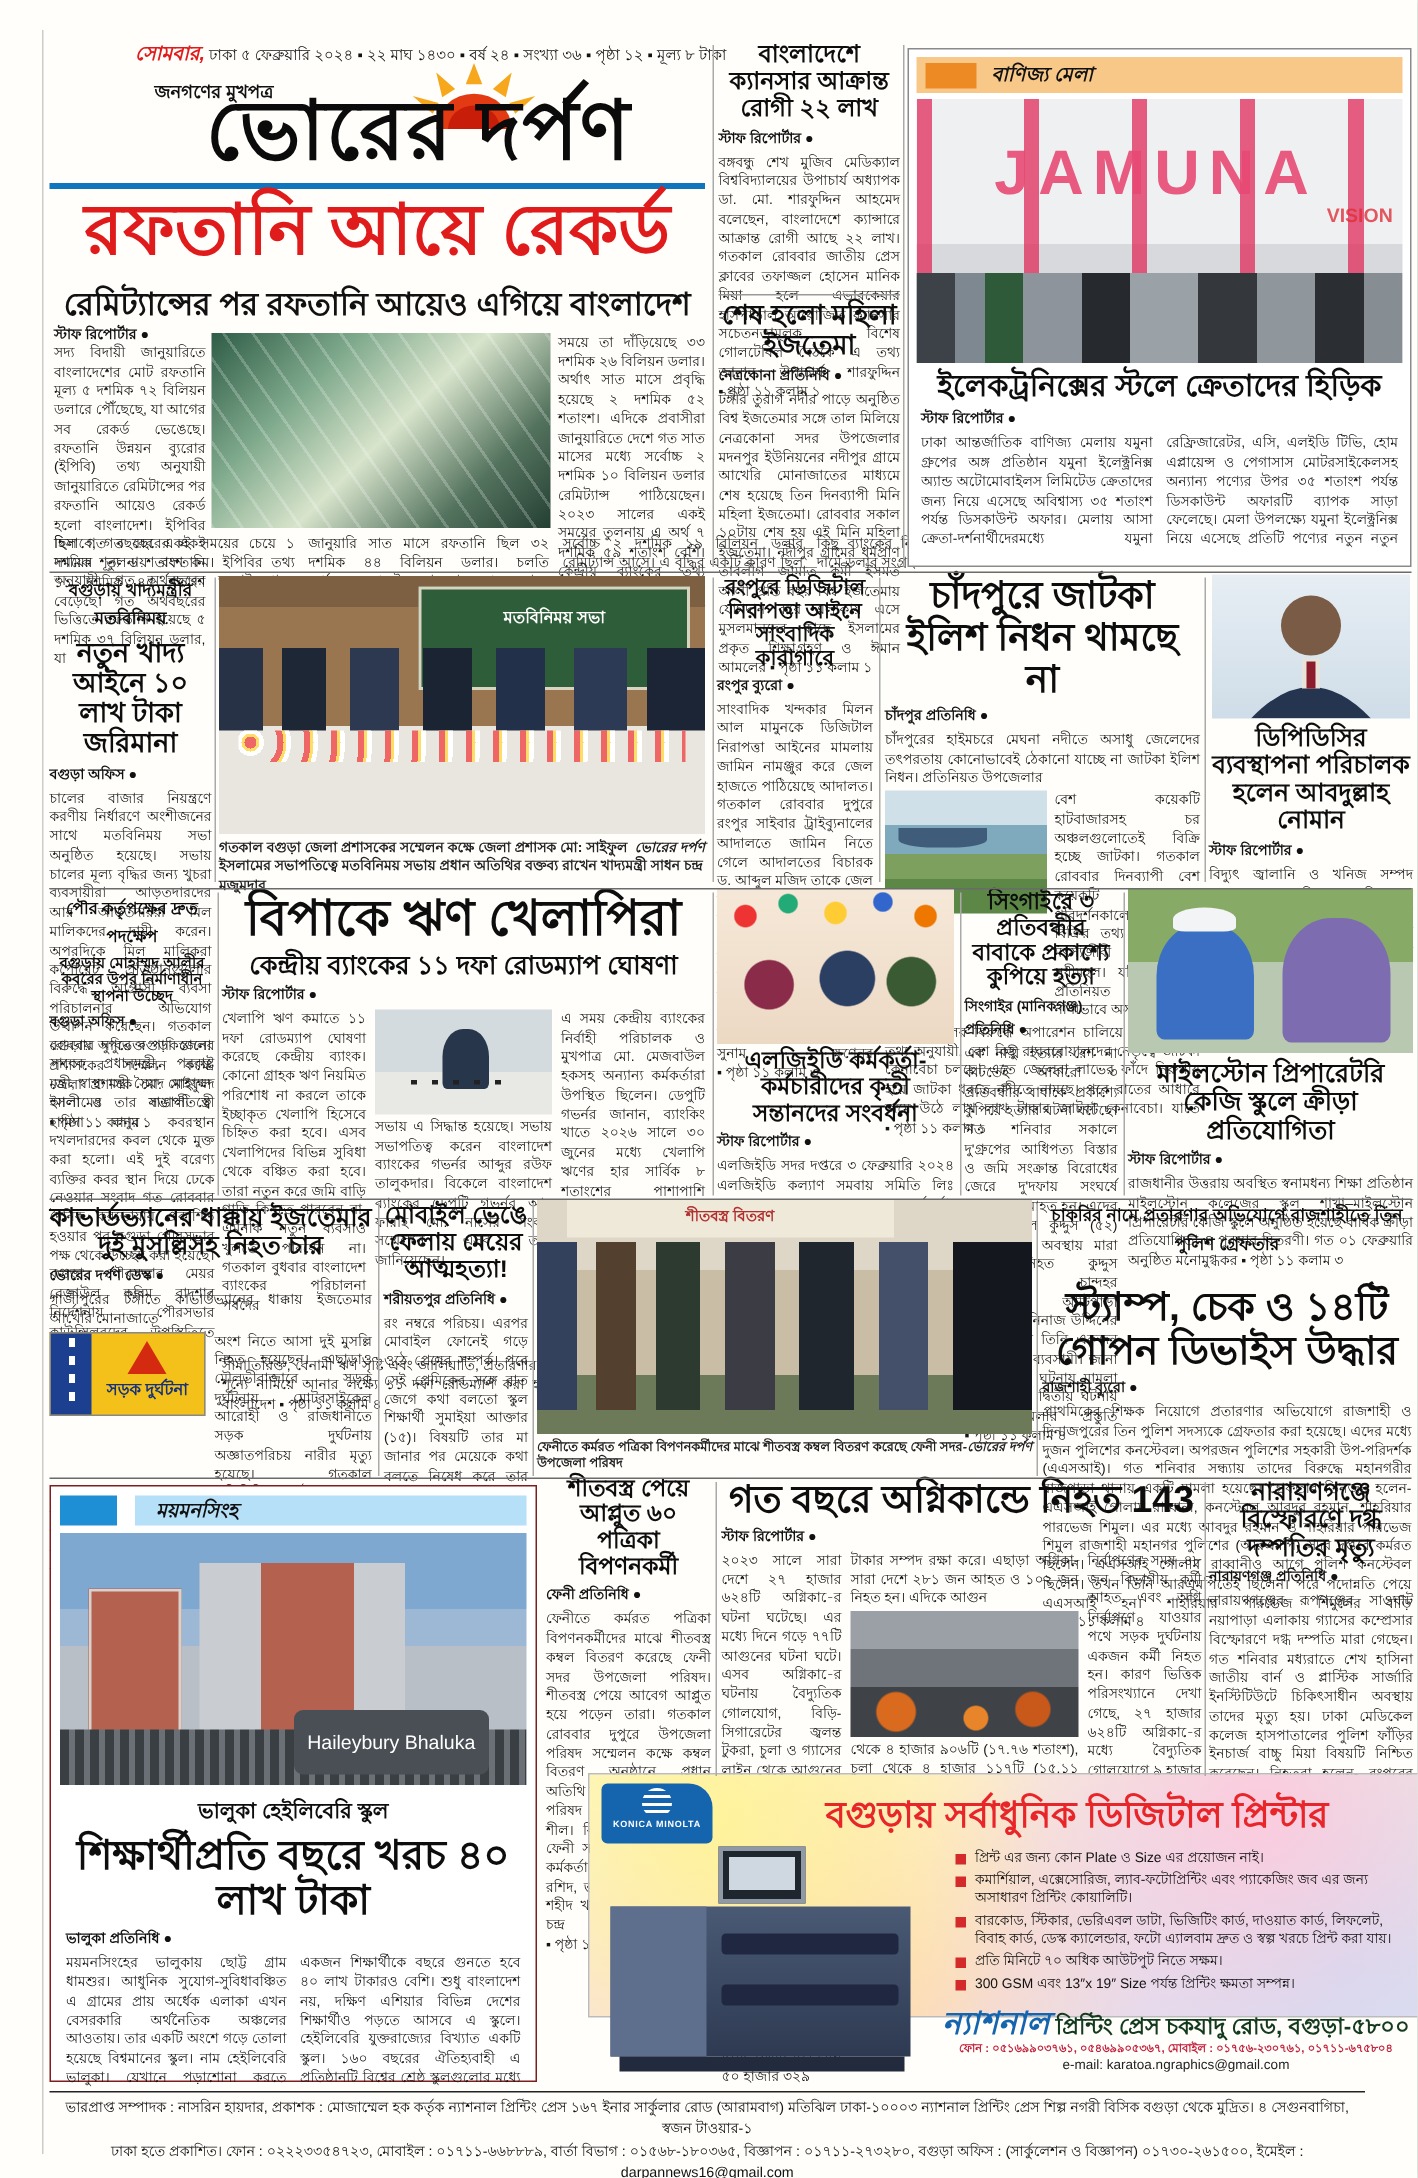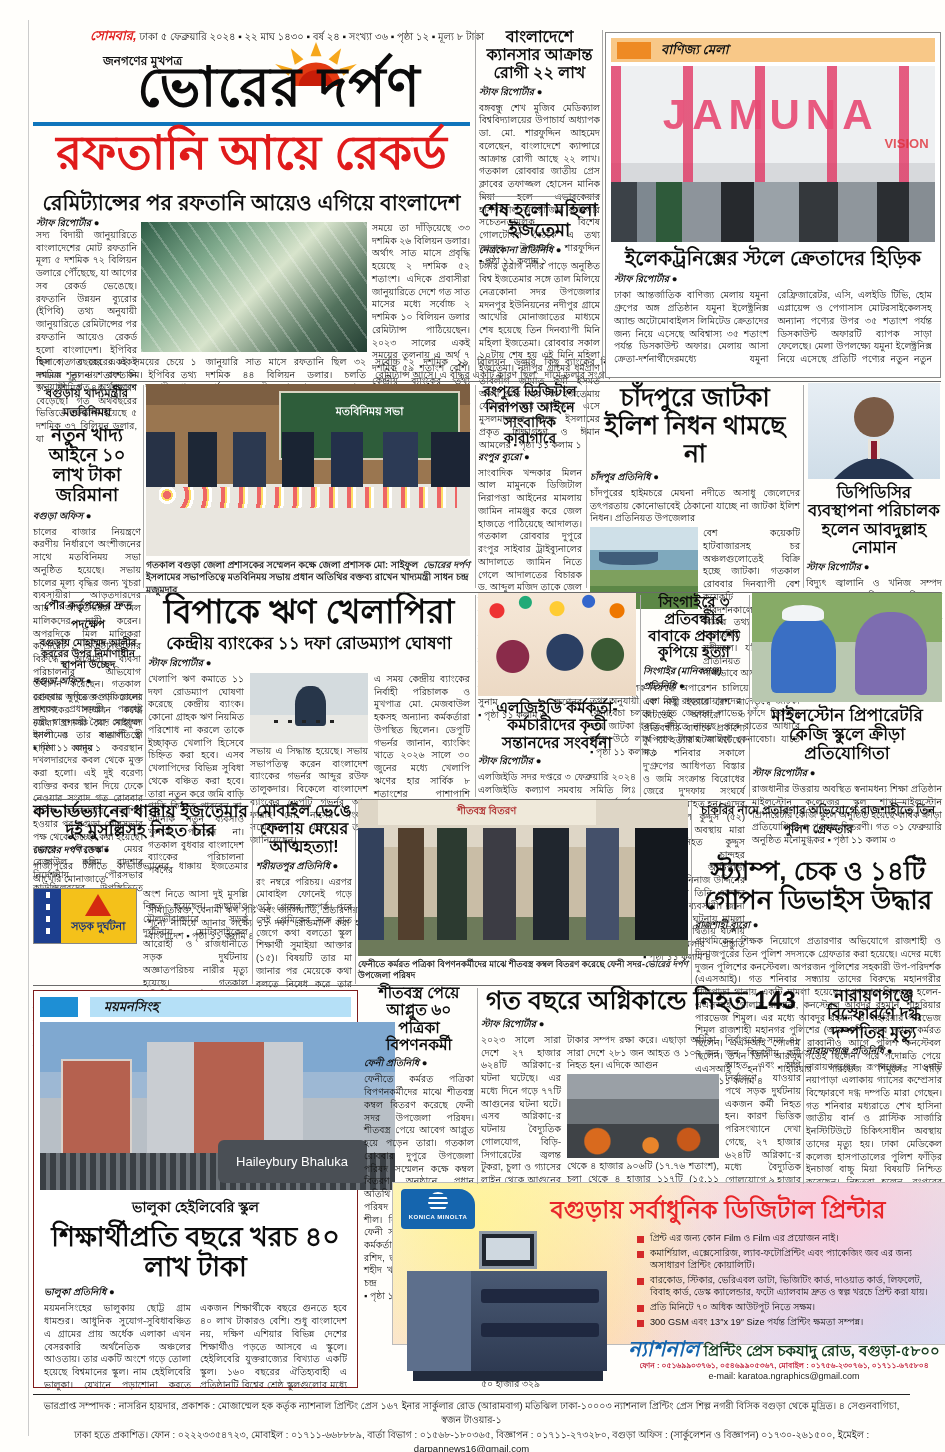--- a/index.html
+++ b/index.html
@@ -5,21 +5,21 @@
   :root{
     --red:#e01b1b; --blue-rule:#0f75bc; --orange-bar:#f8c888; --orange-sq:#ee8a24;
     --lblue-bar:#b5e0f7; --blue-sq:#1e8fd5; --ad-red:#e8262a; --brand-blue:#1565ae;
   }
   *{margin:0;padding:0;box-sizing:border-box}
   html,body{background:#e9e9e9}
   body{font-family:"Liberation Sans","DejaVu Sans",sans-serif;color:#111}
   .page{position:relative;width:945px;height:1452px;margin:0 auto;background:#fffefb;overflow:hidden;box-shadow:0 0 6px rgba(0,0,0,.4)}
   .a{position:absolute}
   .hl{font-weight:700;text-align:center;line-height:1.12;color:#0d0d0d}
-  .by{font-weight:700;font-style:italic;font-size:9.5px;margin:3px 0 2px}
+  .by{font-weight:700;font-size:9.5px;margin:3px 0 2px}
   .bd{font-size:9.3px;line-height:1.37;text-align:justify;color:#151515}
   .jp{font-weight:400;white-space:nowrap}
   .kick{font-weight:700;text-align:center;color:#0d0d0d}
   .cap{font-size:9.3px;font-weight:600;line-height:1.32;color:#222}
   .vline{position:absolute;width:1px;background:#a9a9a9}
   .hline{position:absolute;height:1px;background:#6b6b6b}
   .two-col{column-count:2;column-gap:9px}
   .ph{position:absolute;overflow:hidden;background:#cfcfcf}
   .credit{float:right;font-weight:700;font-style:italic}
 
@@ -319,21 +319,21 @@
     <div class="hl" style="font-size:26px;margin-top:17px">স্ট্যাম্প, চেক ও ১৪টি গোপন ডিভাইস উদ্ধার</div>
     <div class="by">রাজশাহী ব্যুরো ●</div>
     <div class="bd"><span>প্রাথমিকের শিক্ষক নিয়োগে প্রতারণার অভিযোগে রাজশাহী ও দিনাজপুরের তিন পুলিশ সদস্যকে গ্রেফতার করা হয়েছে। এদের মধ্যে দুজন পুলিশের কনস্টেবল। অপরজন পুলিশের সহকারী উপ-পরিদর্শক (এএসআই)। গত শনিবার সন্ধ্যায় তাদের বিরুদ্ধে মহানগরীর রাজপাড়া থানায় একটি মামলা হয়েছে। গ্রেফতার তিনজন হলেন- এএসআই গোলাম রাব্বানী, কনস্টেবল আবদুর রহমান, শাহরিয়ার পারভেজ শিমুল। এর মধ্যে আবদুর রহমান ও শাহরিয়ার পারভেজ শিমুল রাজশাহী মহানগর পুলিশের (আরএমপি) সদর দপ্তরে কর্মরত ছিলেন। এএসআই গোলাম রাব্বানীও আগে পুলিশ কনস্টেবল ছিলেন। তখন তিনি আরএমপিতেই ছিলেন। পরে পদোন্নতি পেয়ে এএসআই হন। শাহরিয়ার পারভেজ শিমুলের বাড়ি</span> <span class="jp">▪ পৃষ্ঠা ১১ কলাম ৪</span></div>
   </div>
 
   <div class="a mbox" style="left:33px;top:990px;width:325px;height:398px">
     <div class="mbar">
       <div class="sq"></div>
       <div class="bar">ময়মনসিংহ</div>
     </div>
-    <div class="ph ph-school" style="position:relative;margin:4px 6px 0;width:355px;height:168px">
+    <div class="ph ph-school" style="position:relative;margin:4px 6px 0;width:311px;height:168px">
       <div class="sch-brick1"></div>
       <div class="sch-brick2"></div>
       <div class="sch-gate"></div>
       <div class="sch-sign">Haileybury Bhaluka</div>
     </div>
     <div class="kick" style="font-size:14px;margin-top:6px">ভালুকা হেইলিবেরি স্কুল</div>
     <div class="hl" style="font-size:27px;margin:2px 8px 0">শিক্ষার্থীপ্রতি বছরে খরচ ৪০ লাখ টাকা</div>
     <div class="by" style="margin-left:10px">ভালুকা প্রতিনিধি ●</div>
     <div class="bd two-col" style="margin:0 10px;height:96px;overflow:hidden"><span>ময়মনসিংহের ভালুকায় ছোট্ট গ্রাম ধামশুর। আধুনিক সুযোগ-সুবিধাবঞ্চিত এ গ্রামের প্রায় অর্ধেক এলাকা এখন বেসরকারি অর্থনৈতিক অঞ্চলের আওতায়। তার একটি অংশে গড়ে তোলা হয়েছে বিশ্বমানের স্কুল। নাম হেইলিবেরি ভালুকা। যেখানে পড়াশোনা করতে একজন শিক্ষার্থীকে বছরে গুনতে হবে ৪০ লাখ টাকারও বেশি। শুধু বাংলাদেশ নয়, দক্ষিণ এশিয়ার বিভিন্ন দেশের শিক্ষার্থীও পড়তে আসবে এ স্কুলে। হেইলিবেরি যুক্তরাজ্যের বিখ্যাত একটি স্কুল। ১৬০ বছরের ঐতিহ্যবাহী এ প্রতিষ্ঠানটি বিশ্বের শ্রেষ্ঠ স্কুলগুলোর মধ্যে বর্তমানে পঞ্চম অবস্থানে। সাম্প্রতিক সময়ে বাংলাদেশের চোখধাঁধানো অর্থনৈতিক উন্নয়ন নজর কেড়েছে হেইলিবেরি কর্তৃপক্ষের। এজন্য দক্ষিণ এশিয়ায় বাংলাদেশে প্রথম হেইলিবেরি স্কুল তাদের শাখা খুলেছে। হেইলিবেরি স্কুল ফ্র্যাঞ্চাইজি দেশে প্রতিষ্ঠায় সহায়তা করছে বেস্ট হোল্ডিংস লিমিটেড। তারাই ঢাকার অদূরে ময়মনসিংহের ভালুকায় গড়ে তুলেছে আন্তর্জাতিক মানের এই ক্যাম্পাস। স্কুল কর্তৃপক্ষ জানিয়েছে, বর্তমানে হেইলিবেরি ভালুকায় শিক্ষার্থী ভর্তি চলছে। চলতি</span> </div>
   </div>
@@ -374,21 +374,21 @@
       <div class="pr-screen">
           <i></i>
         </div>
       <div class="pr-body"></div>
       <div class="pr-panel"></div>
       <div class="pr-tray1"></div>
       <div class="pr-tray2"></div>
       <div class="pr-base"></div>
     </div>
     <div class="ad-bullets" style="left:244px;top:50px;width:306px">
-      <div>প্রিন্ট এর জন্য কোন Film ও Film এর প্রয়োজন নাই।</div>
+      <div>প্রিন্ট এর জন্য কোন Plate ও Size এর প্রয়োজন নাই।</div>
       <div>কমার্শিয়াল, এক্সেসোরিজ, ল্যাব-ফটোপ্রিন্টিং এবং প্যাকেজিং জব এর জন্য অসাধারণ প্রিন্টিং কোয়ালিটি।</div>
       <div>বারকোড, স্টিকার, ভেরিএবল ডাটা, ভিজিটিং কার্ড, দাওয়াত কার্ড, লিফলেট, বিবাহ কার্ড, ডেস্ক ক্যালেন্ডার, ফটো এ্যালবাম দ্রুত ও স্বল্প খরচে প্রিন্ট করা যায়।</div>
       <div>প্রতি মিনিটে ৭০ অধিক আউটপুট নিতে সক্ষম।</div>
       <div>300 GSM এবং 13″x 19″ Size পর্যন্ত প্রিন্টিং ক্ষমতা সম্পন্ন।</div>
     </div>
     <div class="brandline" style="left:230px;top:150px;width:322px">
       <span class="brand-logo">ন্যাশনাল</span><span class="brand-rest"> প্রিন্টিং প্রেস চকযাদু রোড, বগুড়া-৫৮০০</span>
     </div>
     <div class="ad-phone" style="left:230px;top:176px;width:322px">ফোন : ০৫১৬৯৯০৩৭৬১, ০৫৪৬৯৯০৫৩৬৭,  মোবাইল : ০১৭৫৬-২৩০৭৬১, ০১৭১১-৬৭৫৮০৪</div>
     <div class="ad-email" style="left:230px;top:188px;width:322px">e-mail: karatoa.ngraphics@gmail.com</div>

